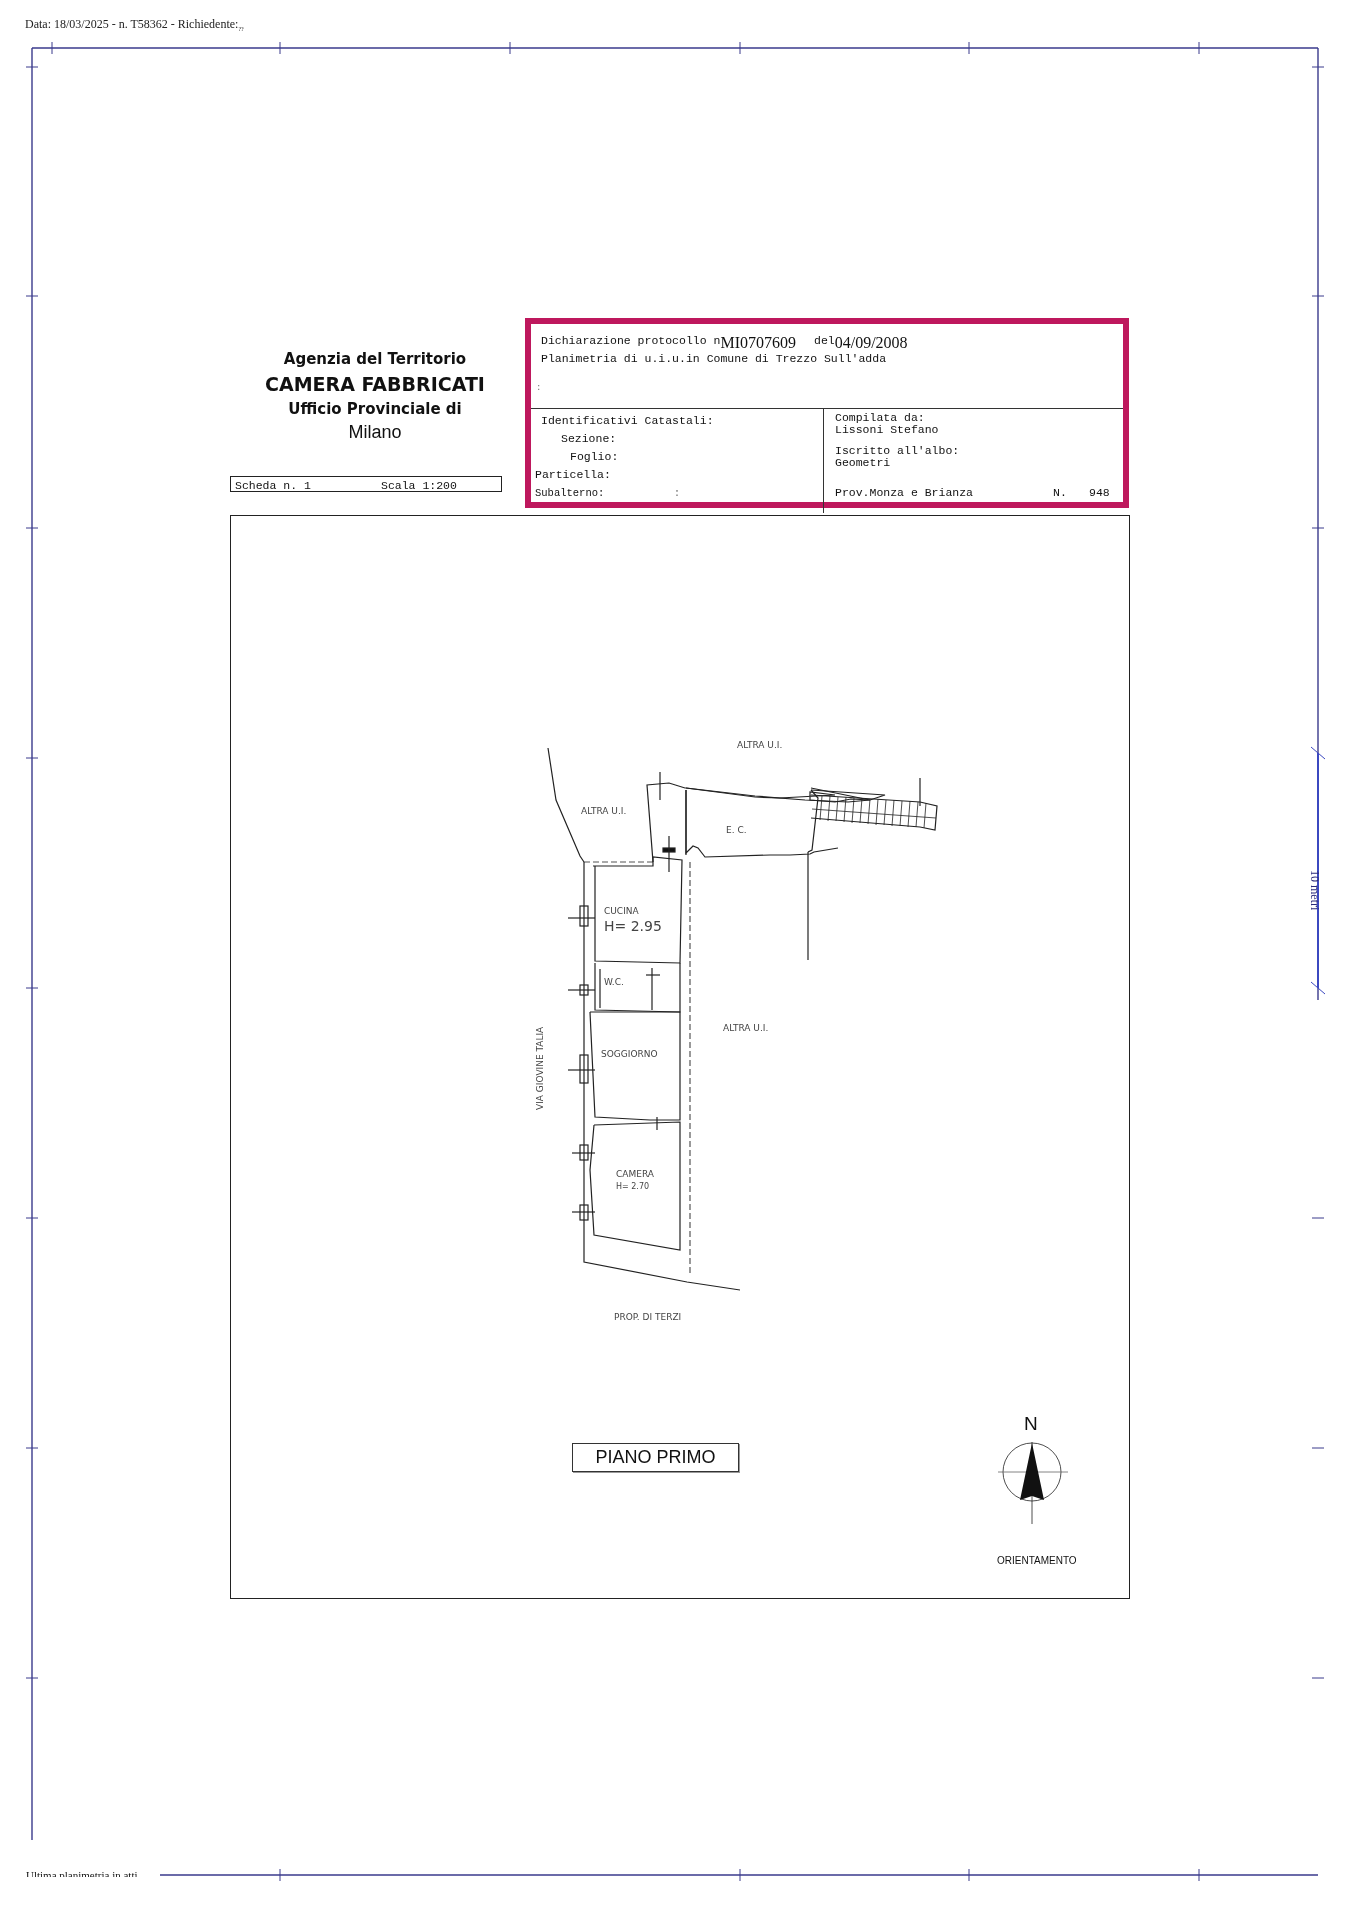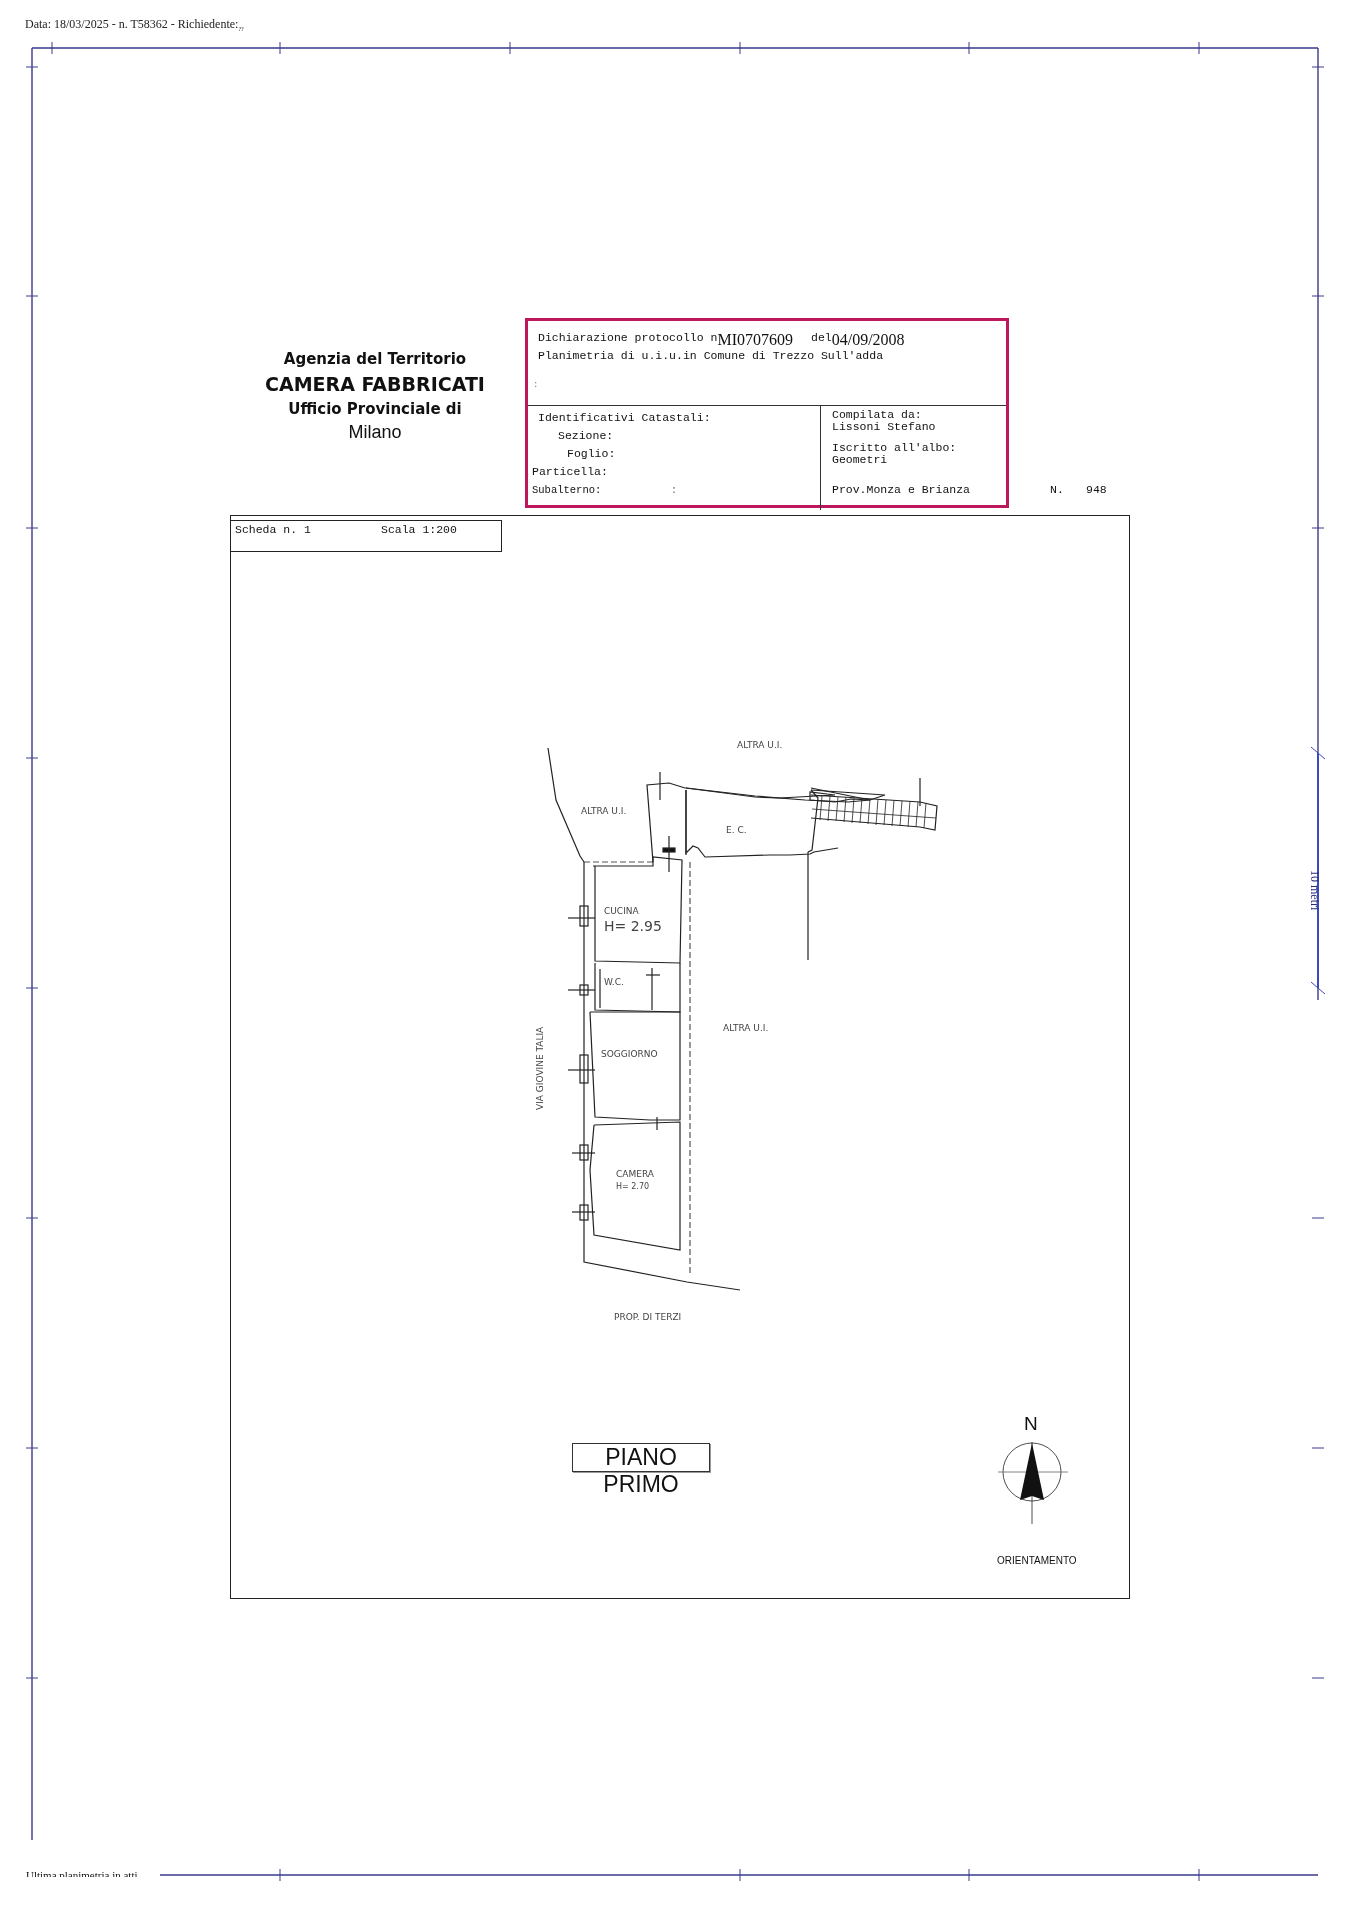--- a/index.html
+++ b/index.html
@@ -1,31 +1,31 @@
 <!DOCTYPE html>
 <html><head>
 <meta charset="utf-8">
 <style>
   html, body { margin:0; padding:0; background:#ffffff; }
   body { width:1358px; height:1920px; position:relative; overflow:hidden; font-family:"Liberation Serif", serif; color:#111; }
   .abs { position:absolute; }
   .topline { left:25px; top:17px; font-family:"Liberation Serif", serif; font-size:12px; color:#222; }
   .topline sub { font-size:6px; }
   .frame-svg { position:absolute; left:0; top:0; }
-  .hdr-box { left:525px; top:318px; width:484px; height:190px; border:3px solid #be185d; box-sizing:border-box; }
+  .hdr-box { left:525px; top:318px; width:604px; height:190px; border:6px solid #be185d; box-sizing:border-box; }
   .hdr-top { position:absolute; left:0; top:0; width:100%; height:84px; border-bottom:1px solid #333; }
   .hdr-left { position:absolute; left:0; top:84px; width:292px; height:105px; border-right:1px solid #333; }
   .hdr-right { position:absolute; left:292px; top:84px; right:0; height:105px; }
   .m11 { font-family:"Liberation Mono", monospace; font-size:11.5px; line-height:13px; white-space:pre; }
   .serif16 { font-family:"Liberation Serif", serif; font-size:16px; }
   .agency { left:240px; width:270px; text-align:center; font-family:"DejaVu Sans", sans-serif; font-weight:bold; }
-  .scheda-box { left:230px; top:520px; width:272px; height:32px; border:1.5px solid #222; box-sizing:border-box; }
+  .scheda-box { left:230px; top:476px; width:272px; height:16px; border:1.5px solid #222; box-sizing:border-box; }
   .main-box { left:230px; top:515px; width:900px; height:1084px; border:1.5px solid #222; box-sizing:border-box; }
   .plan-label { font-family:"DejaVu Sans", sans-serif; font-size:9px; color:#444; white-space:nowrap; }
-  .piano-box { left:572px; top:1443px; width:138px; height:29px; border:1px solid #333; box-shadow:1px 1px 0 #999; box-sizing:border-box; text-align:center; font-family:"Liberation Sans", sans-serif; font-size:23px; line-height:27px; }
+  .piano-box { left:572px; top:1443px; width:167px; height:29px; border:1px solid #333; box-shadow:1px 1px 0 #999; box-sizing:border-box; text-align:center; font-family:"Liberation Sans", sans-serif; font-size:18px; line-height:27px; }
 </style>
 </head>
 <body>
 
 <div class="abs topline"><span>Data: 18/03/2025 - n. T58362 - Richiedente:</span><sub>??</sub></div>
 
 <svg class="frame-svg" width="1358" height="1920">
   <g stroke="#3a3a8c" stroke-width="1.4" fill="none">
     <line x1="32" y1="48" x2="1318" y2="48"></line>
     <line x1="32" y1="48" x2="32" y2="1840"></line>

